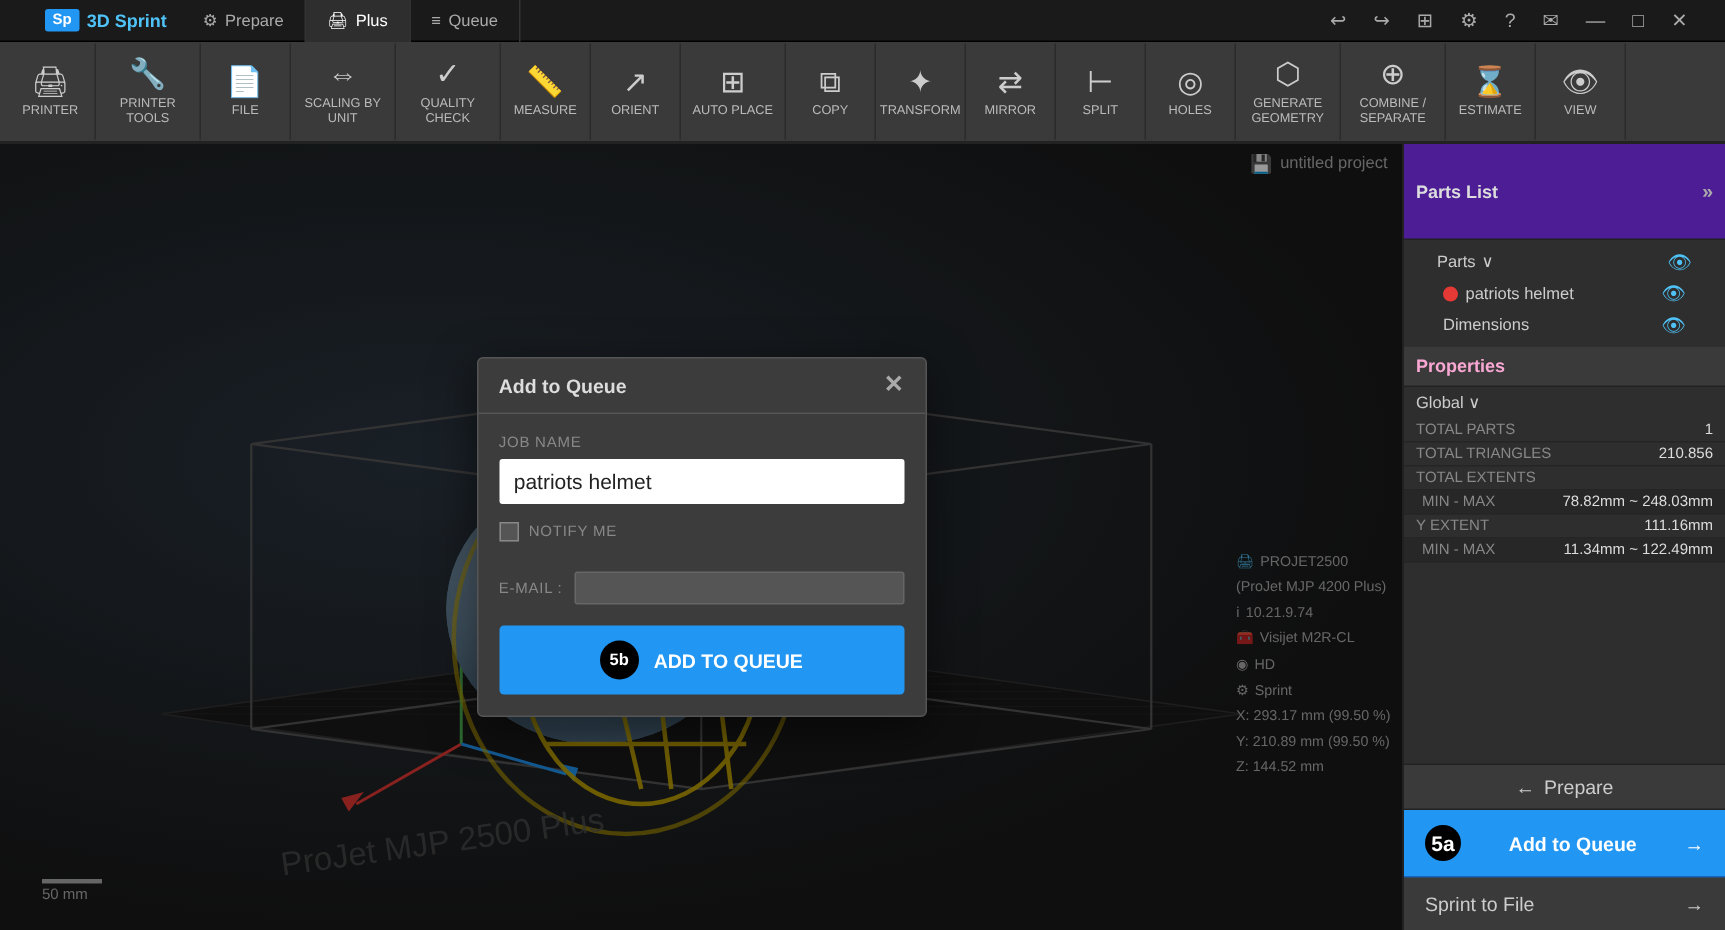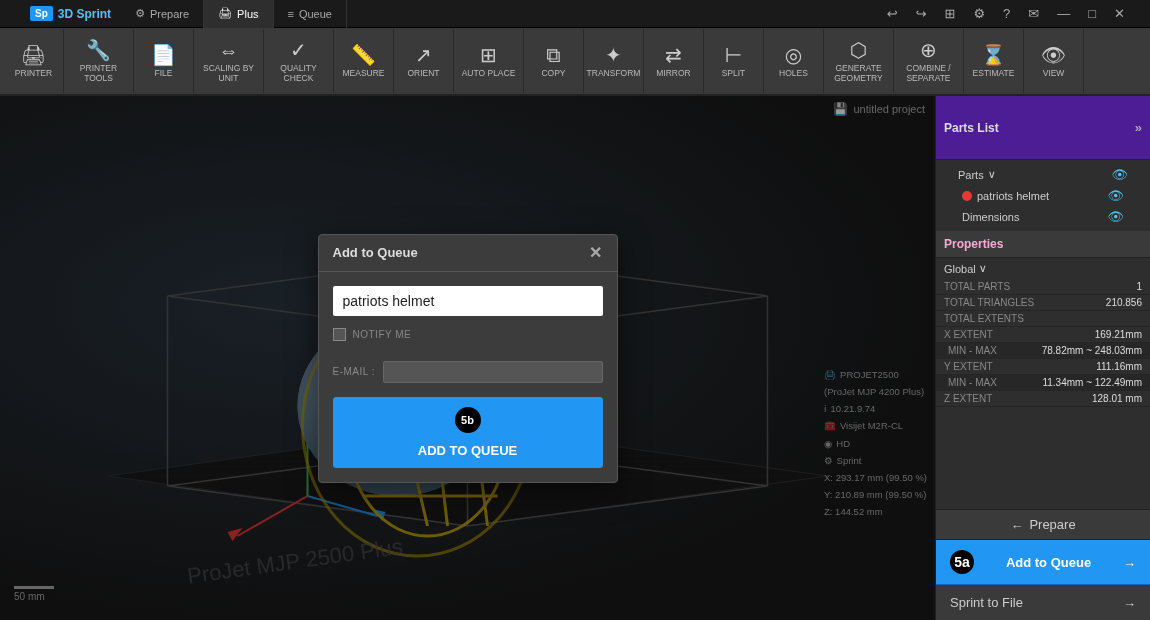--- a/index.html
+++ b/index.html
@@ -41,21 +41,21 @@
 
     
     #viewport {
       flex: 1; background: #1e1e1e; position: relative; overflow: hidden;
     }
     #viewport-bg {
       width: 100%; height: 100%;
       background: radial-gradient(ellipse at 30% 40%, #2a3540 0%, #1a1a1a 70%);
     }
     .scale-label {
-      position: absolute; bottom: 18px; left: 14px;
+      position: absolute; bottom: 18px; left: 28px;
       color: #aaa; font-size: 10px; display: flex; flex-direction: column; gap: 2px;
     }
     .scale-bar { width: 40px; height: 3px; background: #aaa; }
     .untitled-label {
       position: absolute; top: 6px; right: 10px;
       color: #aaa; font-size: 11px; display: flex; align-items: center; gap: 5px;
     }
 
     
     #right-panel {
@@ -155,21 +155,21 @@
     .notify-label { font-size: 10px; text-transform: uppercase; color: #888; letter-spacing: 0.5px; }
     .email-row { display: flex; align-items: center; gap: 8px; margin-bottom: 14px; }
     .email-label { font-size: 10px; text-transform: uppercase; color: #888; letter-spacing: 0.5px; white-space: nowrap; }
     .email-input {
       flex: 1; padding: 4px 8px; background: #555; border: 1px solid #666;
       color: #ddd; font-size: 11px; outline: none; border-radius: 2px;
     }
     .add-queue-modal-btn {
       width: 100%; display: flex; align-items: center; justify-content: center;
       gap: 10px; padding: 10px; background: #2196f3; color: #fff;
-      border: none; border-radius: 3px; cursor: pointer; font-size: 13px; font-weight: bold; flex-direction: column;
+      border: none; border-radius: 3px; cursor: pointer; font-size: 13px; font-weight: bold;
     }
     .add-queue-modal-btn .badge {
       background: #000; border-radius: 50%; width: 26px; height: 26px;
       display: flex; align-items: center; justify-content: center; font-size: 11px;
     }
 
     
     .scene-svg { position: absolute; top: 0; left: 0; width: 100%; height: 100%; }
 
     
@@ -385,20 +385,21 @@
       <div>Z: 144.52 mm</div>
     </div>
 
     <div id="modal-overlay">
       <div id="modal">
         <div class="modal-header">
           <span>Add to Queue</span>
           <span class="modal-close">✕</span>
         </div>
         <div class="modal-body">
+          <div class="field-label">JOB NAME</div>
           <input class="field-input" type="text" value="patriots helmet" style="">
           <div class="notify-row">
             <div class="checkbox"></div>
             <span class="notify-label">NOTIFY ME</span>
           </div>
           <div class="email-row">
             <span class="email-label">E-MAIL :</span>
             <input class="email-input" type="email" value="" style="">
           </div>
           <button class="add-queue-modal-btn">
@@ -453,39 +454,31 @@
           <span class="prop-val">1</span>
         </div>
         <div class="prop-row">
           <span class="prop-key">TOTAL TRIANGLES</span>
           <span class="prop-val">210.856</span>
         </div>
         <div class="prop-row">
           <span class="prop-key">TOTAL EXTENTS</span>
           <span class="prop-val"></span>
         </div>
-        <div class="prop-row">
-          <span class="prop-key">X EXTENT</span>
-          <span class="prop-val">169.21mm</span>
-        </div>
         <div class="prop-row subrow">
           <span class="prop-key">Min - Max</span>
           <span class="prop-val">78.82mm ~ 248.03mm</span>
         </div>
         <div class="prop-row">
           <span class="prop-key">Y EXTENT</span>
           <span class="prop-val">111.16mm</span>
         </div>
         <div class="prop-row subrow">
           <span class="prop-key">Min - Max</span>
           <span class="prop-val">11.34mm ~ 122.49mm</span>
-        </div>
-        <div class="prop-row">
-          <span class="prop-key">Z EXTENT</span>
-          <span class="prop-val">128.01 mm</span>
         </div>
       </div>
     </div>
 
     <div class="action-area">
       <div class="back-btn">
         <span>←</span>
         <span>Prepare</span>
       </div>
       <div class="add-queue-btn">

